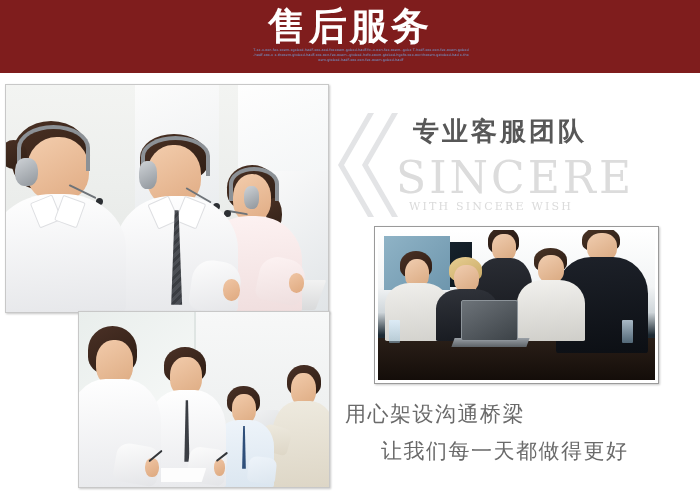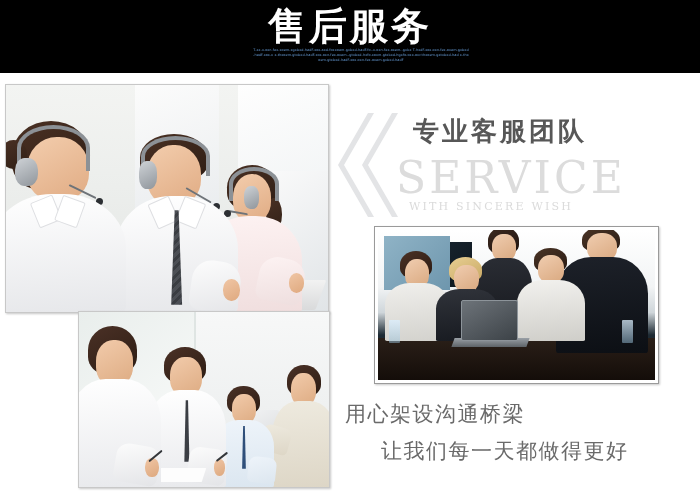--- a/index.html
+++ b/index.html
@@ -1,20 +1,20 @@
 <!DOCTYPE html>
 <html><head>
 <meta charset="utf-8">
 <style>
   html,body{margin:0;padding:0;background:#fff;}
   body{width:700px;height:494px;position:relative;overflow:hidden;
        font-family:"DejaVu Sans","Liberation Sans",sans-serif;}
 
   
-  .header{position:absolute;left:0;top:0;width:700px;height:73px;background:#000000;}
+  .header{position:absolute;left:0;top:0;width:700px;height:73px;background:#7f1d1d;}
   .header-title{position:absolute;left:0;top:4px;width:700px;text-align:center;
       color:#ffffff;font-size:38px;font-weight:bold;letter-spacing:3px;
       font-family:"DejaVu Sans","Liberation Sans",sans-serif;line-height:44px;}
   .header-sub{position:absolute;left:253px;top:48px;width:216px;
       color:#6fa8e6;font-size:3.4px;line-height:5.2px;text-align:center;
       letter-spacing:.1px;word-break:break-all;opacity:.95;}
 
   
   .frame{position:absolute;background:#fff;border:1px solid #9a9a9a;
       box-shadow:1px 1px 2px rgba(0,0,0,.22);overflow:hidden;}
@@ -407,17 +407,17 @@
     </svg>
   </div>
   <div class="chev" id="chev-2">
     <svg width="40" height="104" viewBox="0 0 40 104" aria-hidden="true">
       <polygon points="34,0 40,0 10,52 40,104 34,104 4,52" fill="#e3e4e6"></polygon>
     </svg>
   </div>
 </div>
 
 <div class="cn-title">专业客服团队</div>
-<div class="en-title">SERVICE</div>
+<div class="en-title">SINCERE</div>
 <div class="en-sub">WITH SINCERE WISH</div>
 
 <div class="tag-1">用心架设沟通桥梁</div>
 <div class="tag-2">让我们每一天都做得更好</div>
 
 </body></html>

